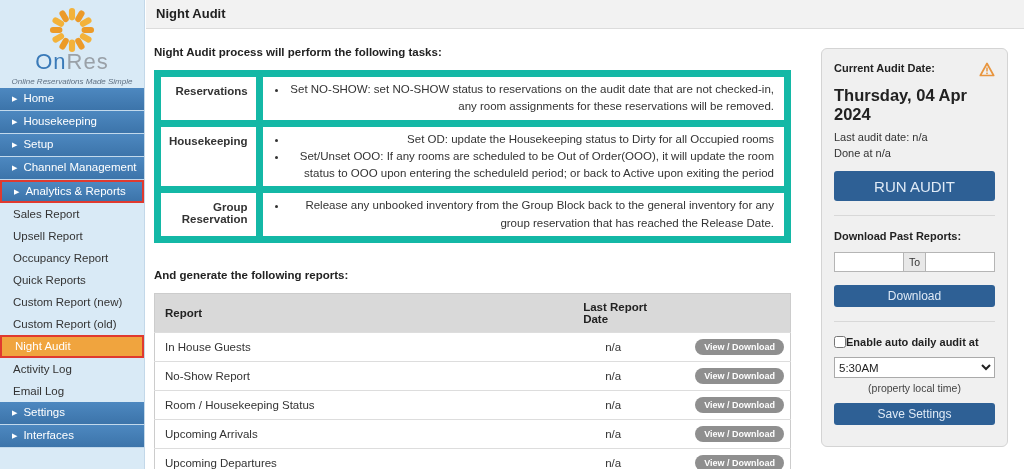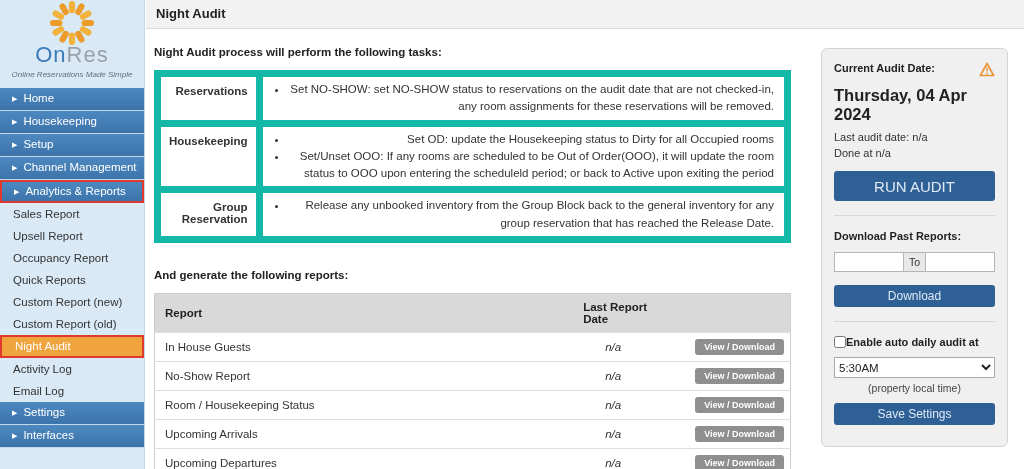--- a/index.html
+++ b/index.html
@@ -7,21 +7,21 @@
     width: 1024px; height: 469px;
     font-family: "Liberation Sans", sans-serif;
     background: #ffffff; overflow: hidden; position: relative;
   }
 
   
   .sidebar {
     position: absolute; left: 0; top: 0; width: 145px; height: 469px;
     background: #d9eaf6; border-right: 1px solid #c3d8e9;
   }
-  .logo-area { text-align: center; height: 88px; }
+  .logo-area { text-align: center; padding-top: 7px; height: 88px; }
   .sunburst { display: block; margin: 0 auto; }
   .brand { font-size: 22px; font-weight: 400; letter-spacing: 1px; line-height: 1; margin-top: -2px; }
   .brand .b1 { color: #3a7ab8; }
   .brand .b2 { color: #9aa1a8; }
   .tagline { font-size: 8px; font-style: italic; color: #5f7083; margin-top: 4px; }
 
   .menu-item-blue {
     height: 23px; line-height: 21px;
     background: linear-gradient(#4d88c0, #3c74aa);
     color: #ffffff; font-size: 11.5px;
@@ -67,26 +67,26 @@
   table.reports {
     border-collapse: collapse; margin: 12px 0 0 8px; width: 637px;
     font-size: 11.5px; color: #333; border: 1px solid #cccccc;
   }
   table.reports th {
     background: #d9d9d9; text-align: left; font-size: 11.5px;
     padding: 7px 10px; font-weight: bold; color: #222;
   }
   table.reports td { border-top: 1px solid #dddddd; padding: 6px 10px; background: #fff; }
   table.reports td.rdate, table.reports th.rdate { width: 112px; }
-  table.reports td.rdate { text-align: left; padding-left: 32px; font-style: italic; }
+  table.reports td.rdate { text-align: left; padding-left: 32px; }
   table.reports td.raction { width: 96px; text-align: right; padding-right: 6px; }
   .pill {
     display: inline-block; background: #8f8f8f; color: #ffffff;
     font-size: 9px; font-weight: bold; padding: 3px 9px;
-    border-radius: 3px; border: none; cursor: pointer; white-space: nowrap;
+    border-radius: 8px; border: none; cursor: pointer; white-space: nowrap;
     font-family: "Liberation Sans", sans-serif;
   }
 
   
   .panel {
     position: absolute; left: 821px; top: 48px; width: 187px;
     background: #f0f0f0; border: 1px solid #d4d4d4; border-radius: 6px;
     padding: 13px 12px 21px;
   }
   .panel-row { display: flex; justify-content: space-between; align-items: flex-start; }

